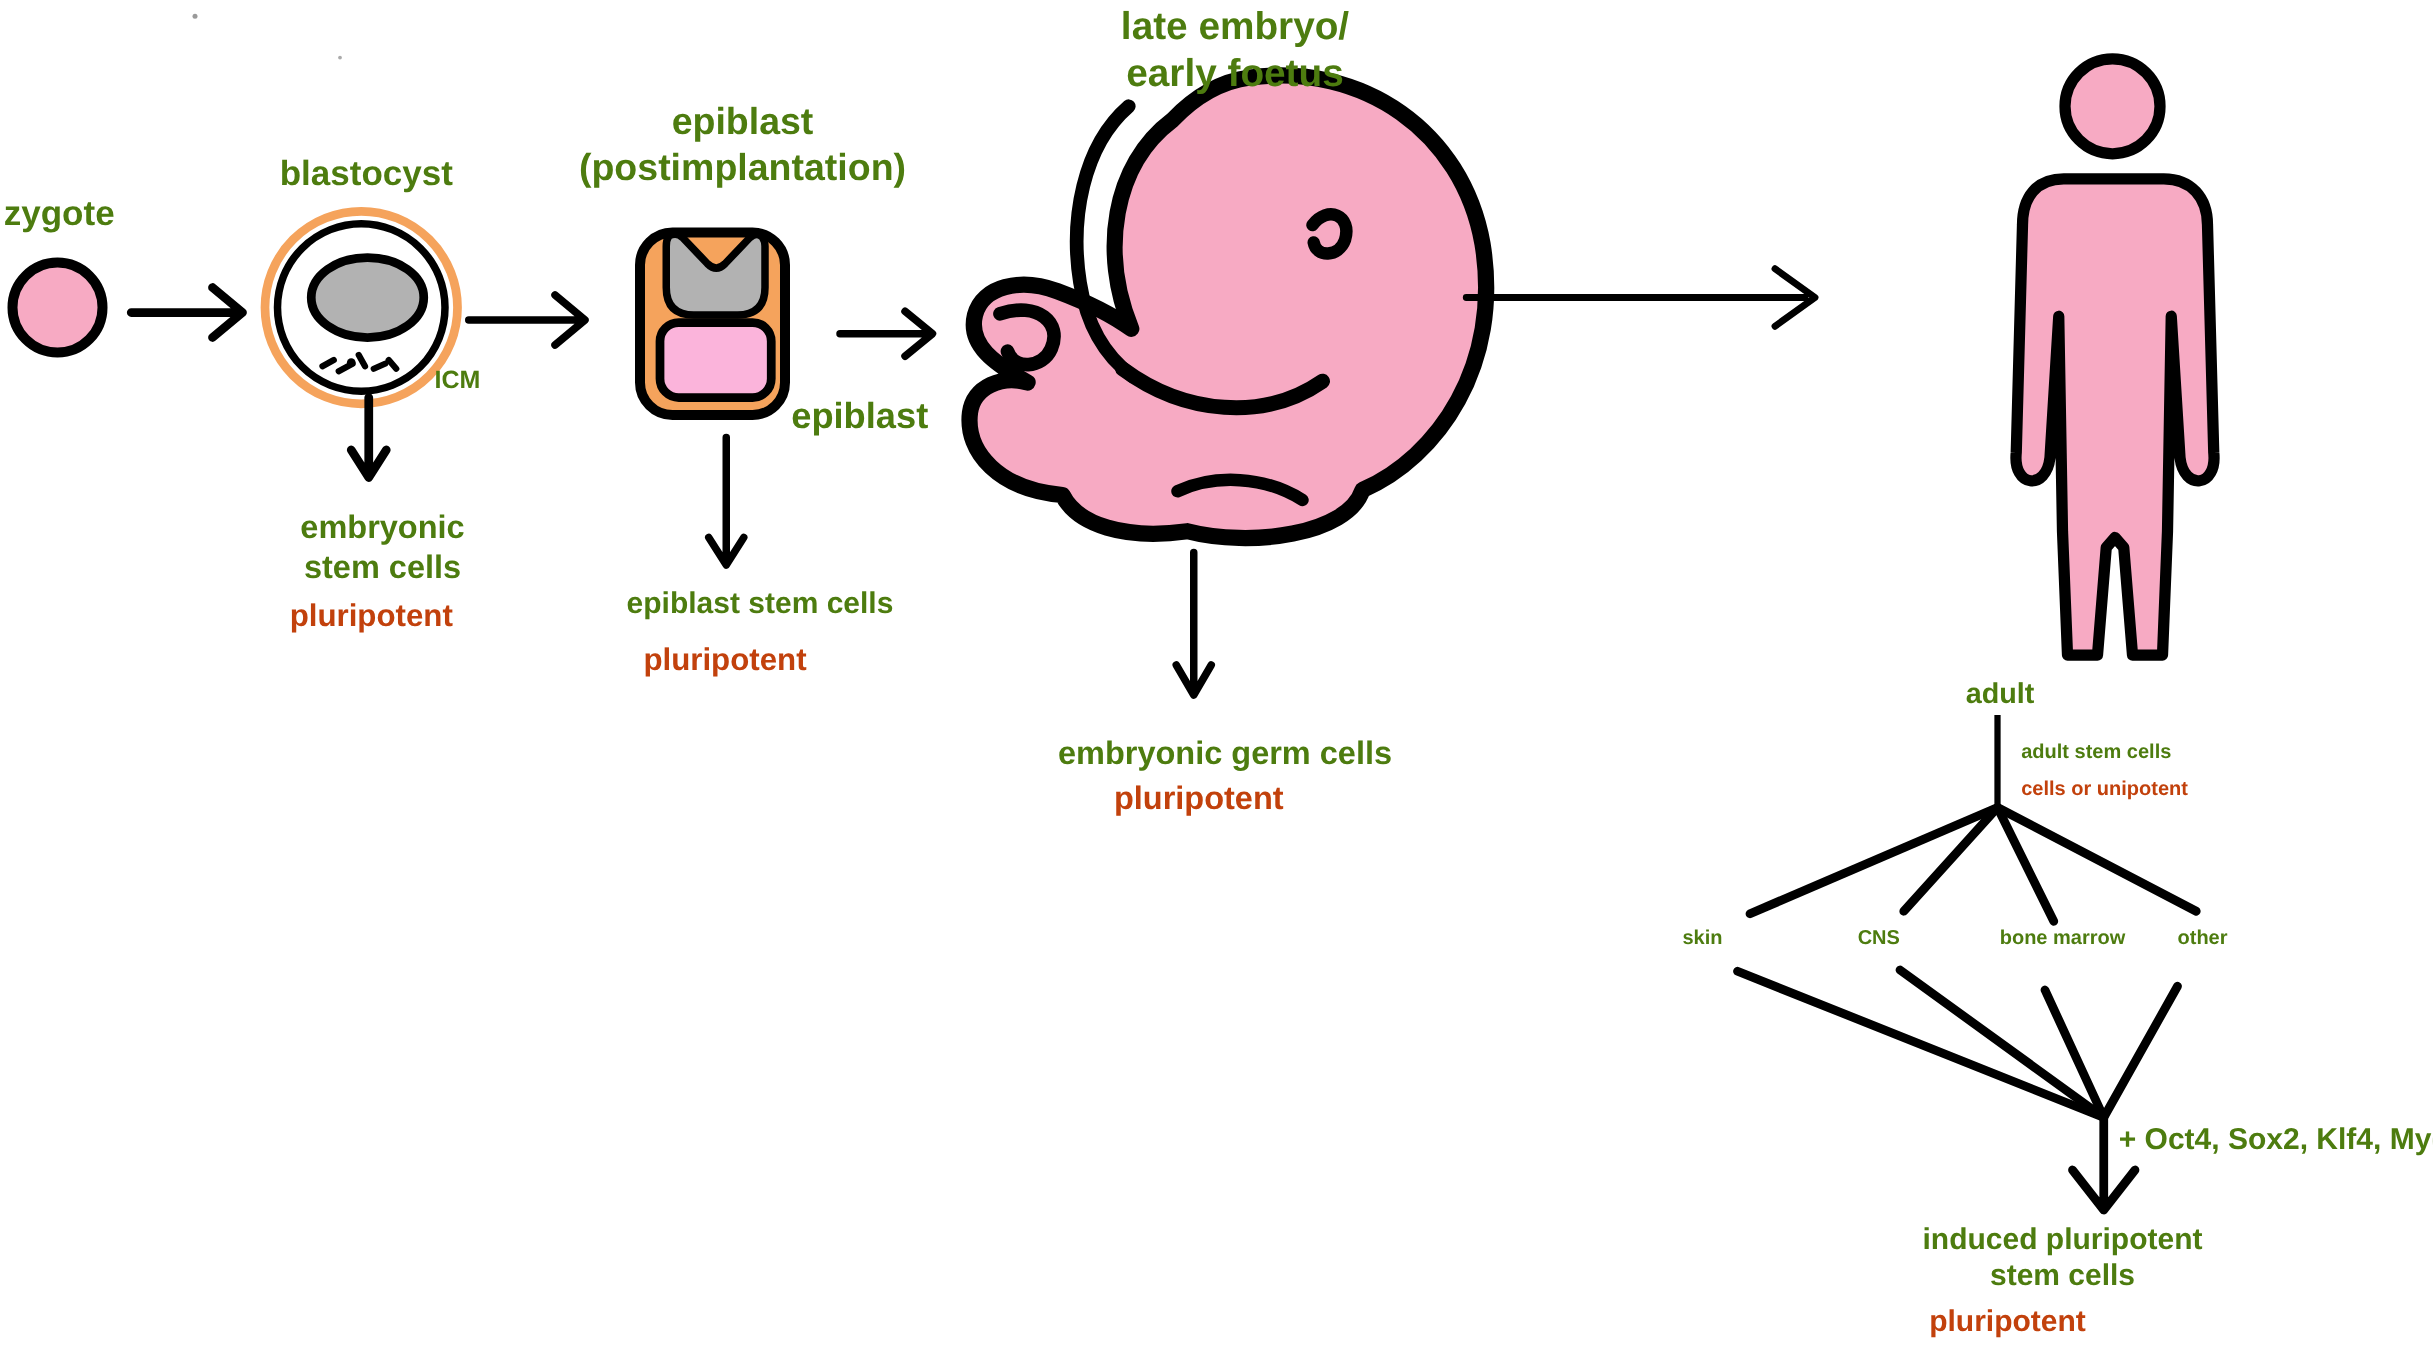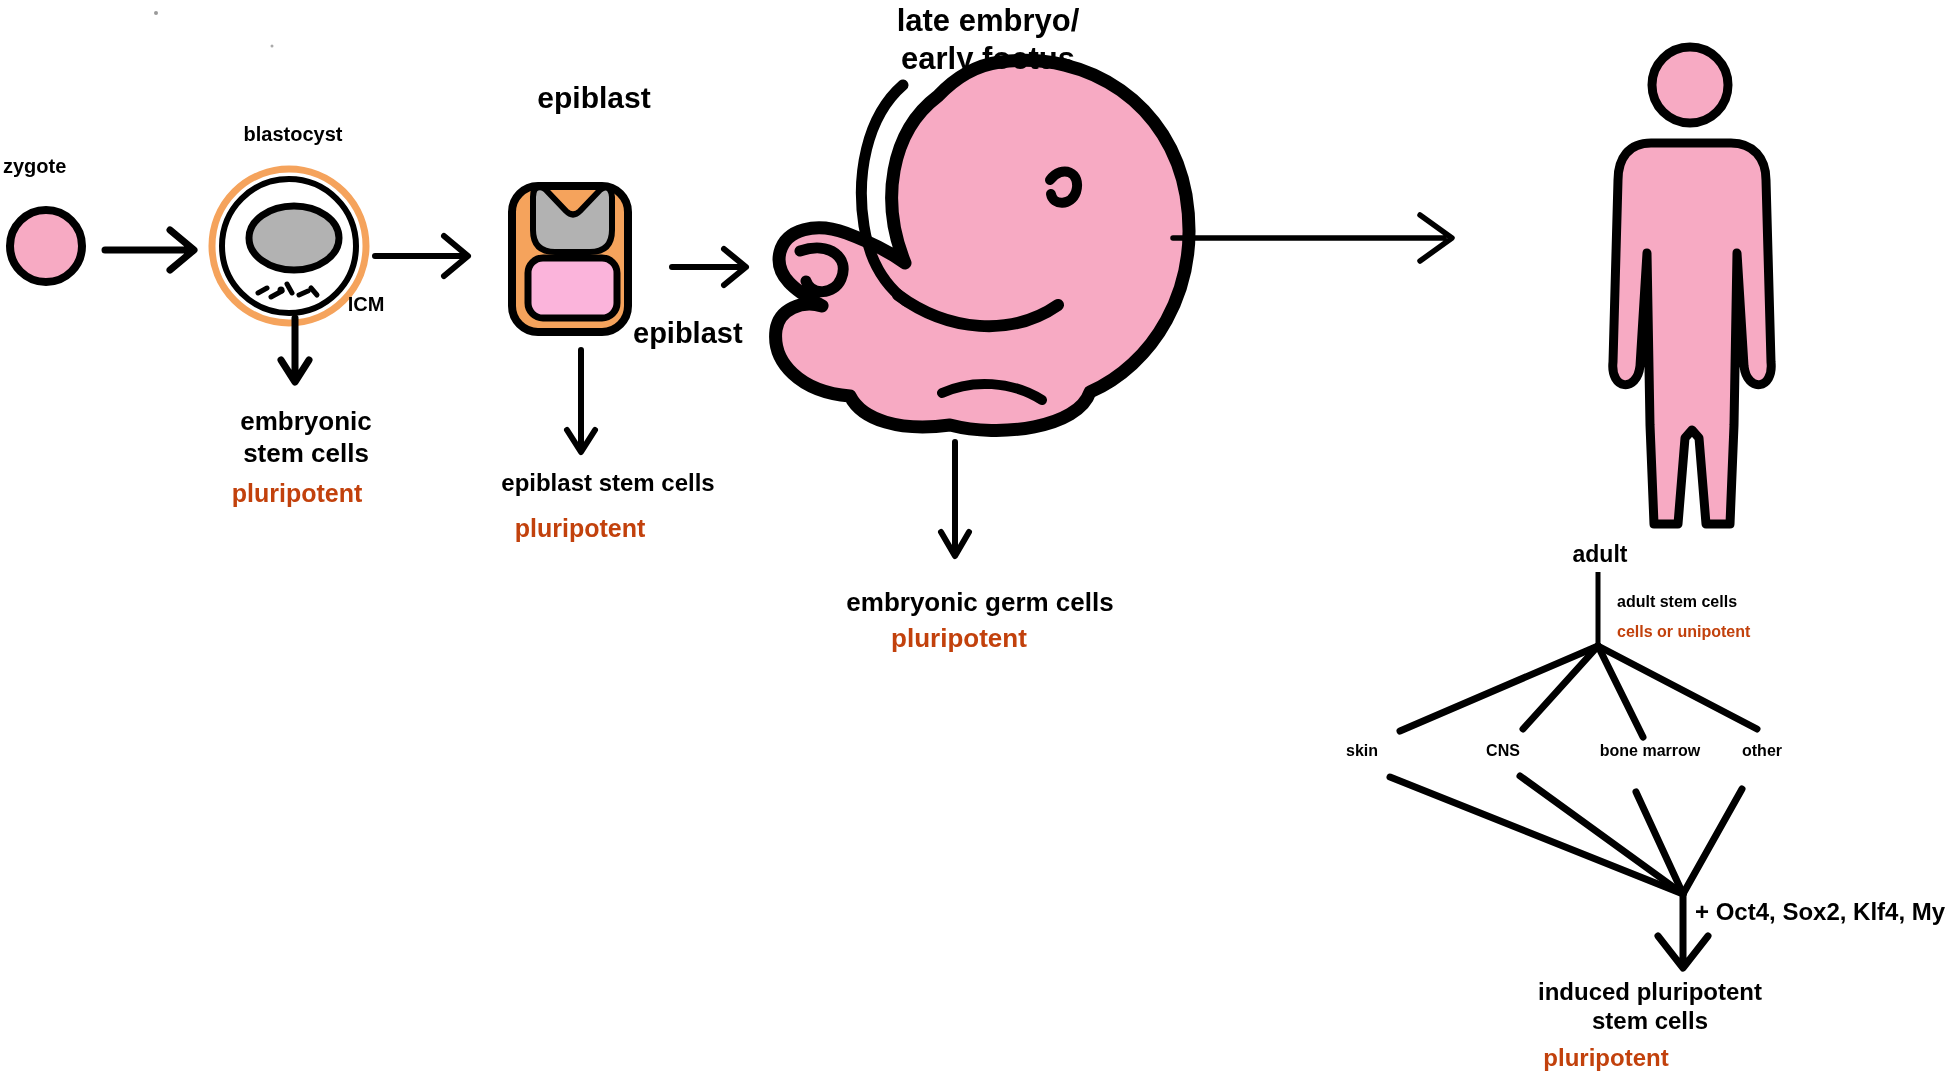--- a/index.html
+++ b/index.html
@@ -1,24 +1,24 @@
 <!DOCTYPE html>
 <html><head>
 <meta charset="utf-8">
 <style>
   html,body{margin:0;padding:0;background:#ffffff;}
   #canvas{position:relative;width:1946px;height:1078px;background:#ffffff;overflow:hidden;
           font-family:"Liberation Sans",sans-serif;}
   #shapes{position:absolute;left:0;top:0;width:1946px;height:1078px;}
-  .lbl{position:absolute;font-weight:bold;color:#000000;white-space:nowrap;line-height:1.22;}
+  .lbl{position:absolute;font-weight:bold;color:#4d7c0f;white-space:nowrap;line-height:1.22;}
   .ctr{transform:translateX(-50%);text-align:center;}
   .red{color:#c2410c;}
   .fs20{font-size:20px;} .fs22{font-size:16px;text-align:center;} .fs23{font-size:23px;}
   .fs24{font-size:24px;} .fs25{font-size:25px;} .fs26{font-size:26px;}
-  .fs28{font-size:20px;} .fs29{font-size:29px;} .fs30{font-size:30px;} .fs31{font-size:31px;}
+  .fs28{font-size:28px;} .fs29{font-size:29px;} .fs30{font-size:30px;} .fs31{font-size:31px;}
 </style>
 </head>
 <body>
 
 <div id="canvas">
 
   <svg id="shapes" viewBox="0 0 1946 1078">
 
     <circle cx="156" cy="13" r="2" fill="#9a9a9a"></circle>
     <circle cx="272" cy="46" r="1.5" fill="#aaaaaa"></circle>
@@ -100,20 +100,21 @@
   <div class="lbl fs20 ctr" style="left:366px;top:292px;">ICM</div>
 
   <div class="lbl fs26 ctr" style="left:306px;top:406px;">
     <div>embryonic</div>
     <div>stem cells</div>
   </div>
   <div class="lbl fs25 red ctr" style="left:297px;top:478px;">pluripotent</div>
 
   <div class="lbl fs30 ctr" style="left:594px;top:80px;">
     <div>epiblast</div>
+    <div>(postimplantation)</div>
   </div>
   <div class="lbl fs29" style="left:633px;top:316px;">epiblast</div>
 
   <div class="lbl fs24 ctr" style="left:608px;top:468px;">epiblast stem cells</div>
   <div class="lbl fs25 red ctr" style="left:580px;top:513px;">pluripotent</div>
 
   <div class="lbl fs31 ctr" style="left:988px;top:2px;">
     <div>late embryo/</div>
     <div>early foetus</div>
   </div>

